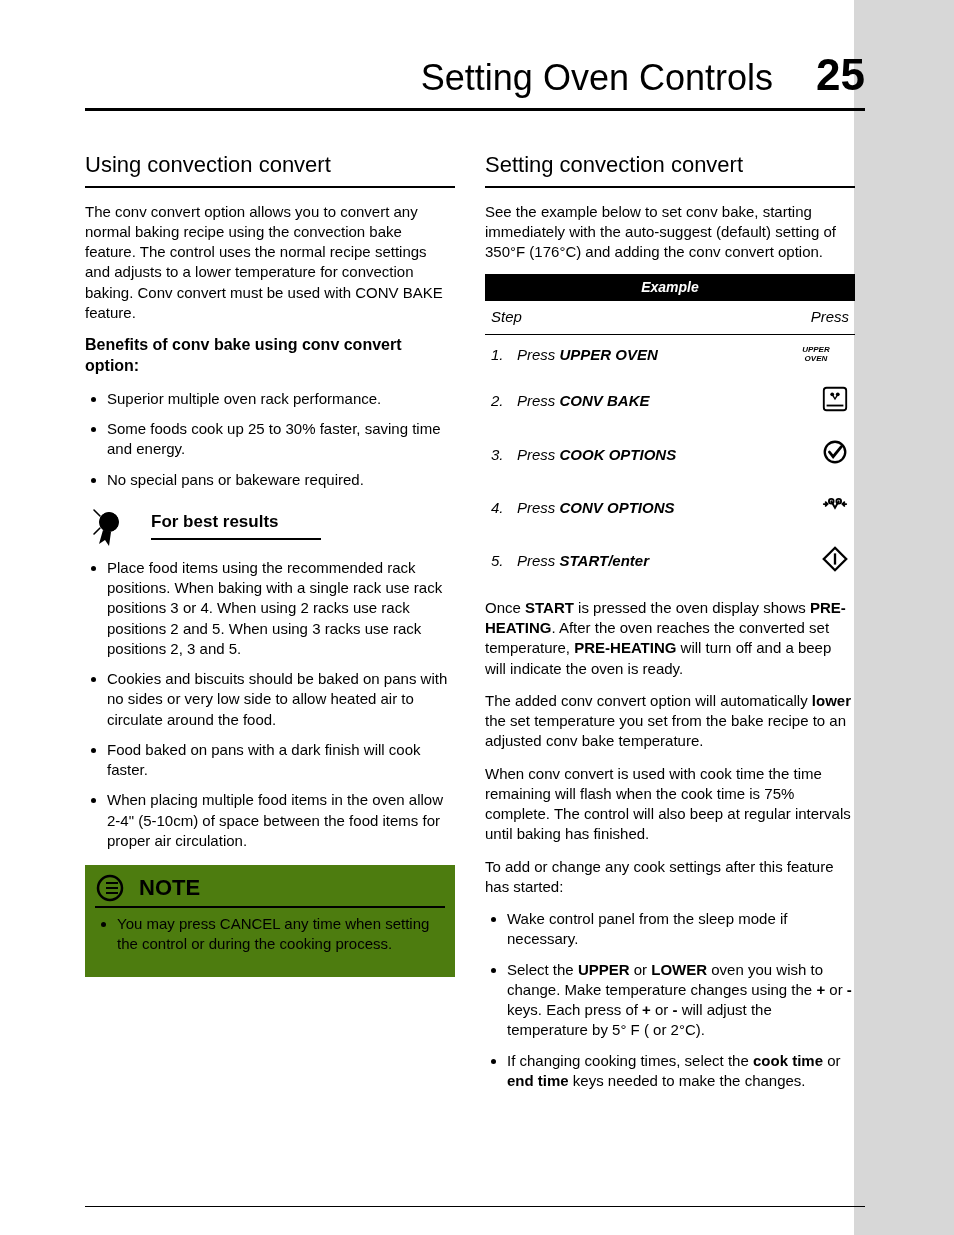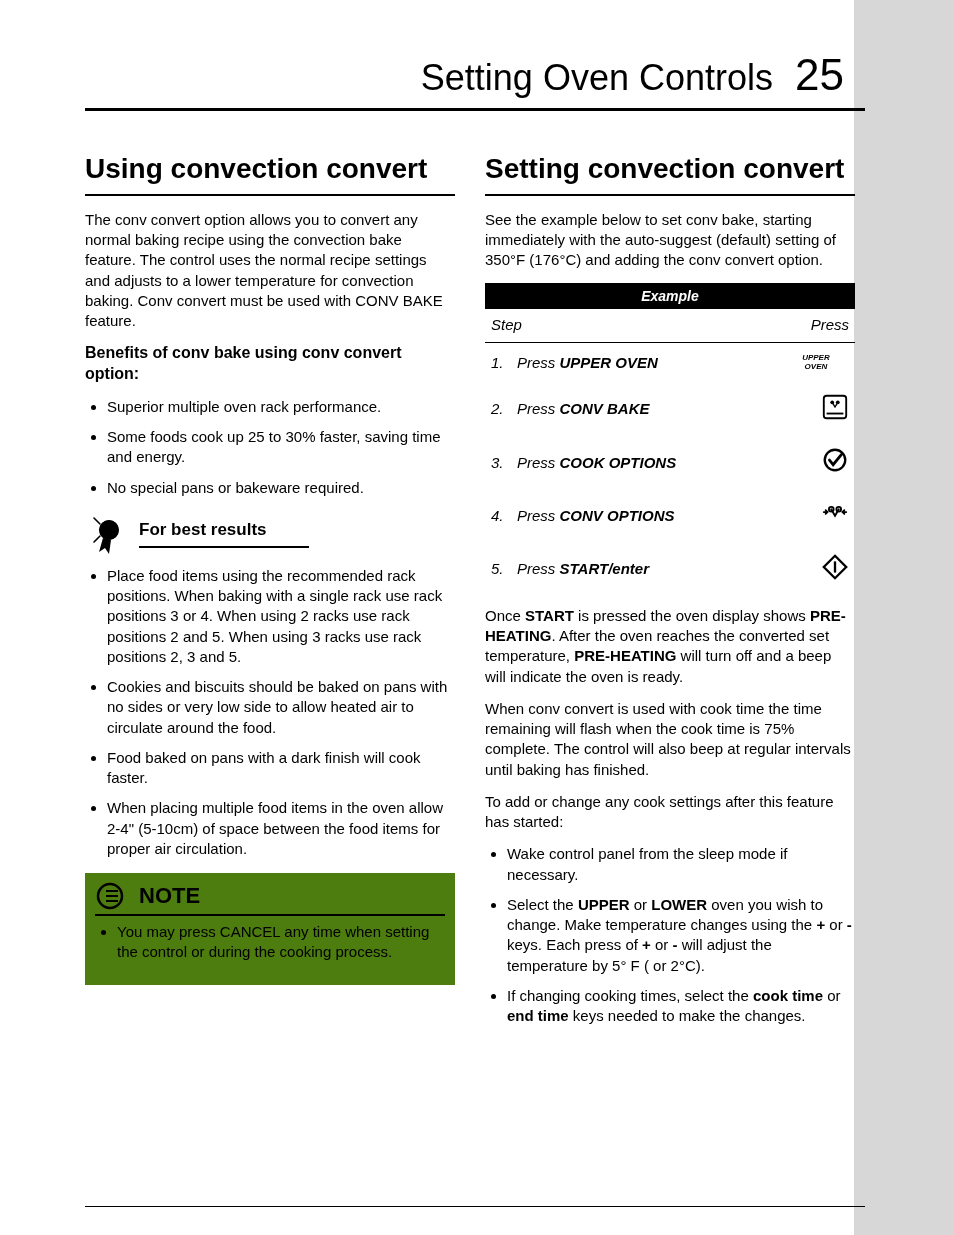--- a/index.html
+++ b/index.html
@@ -1,29 +1,29 @@
 <!DOCTYPE html>
 <html><head>
 <meta charset="utf-8">
 <style>
   * { box-sizing: border-box; margin: 0; padding: 0; }
   html, body { width: 954px; height: 1235px; font-family: Arial, Helvetica, sans-serif; color: #000; background: #fff; }
   .page { position: relative; width: 954px; height: 1235px; }
   .side-tab { position: absolute; right: 0; top: 0; width: 100px; height: 1235px; background: #d7d7d7; }
   .header { position: absolute; left: 85px; top: 50px; width: 780px; border-bottom: 3px solid #000; padding-bottom: 8px; display: flex; justify-content: flex-end; align-items: baseline; gap: 22px; }
   .header .title { font-size: 36px; font-weight: 400; }
-  .header .pageno { font-size: 44px; font-weight: 400; width: 70px; text-align: left; }
+  .header .pageno { font-size: 44px; font-weight: 700; width: 70px; text-align: right; }
   .cols { position: absolute; left: 85px; top: 150px; width: 770px; display: flex; gap: 30px; }
   .col { flex: 1 1 0; font-size: 15px; line-height: 1.35; }
-  .col h2 { font-size: 28px; font-weight: 700; border-bottom: 2.5px solid #000; padding-bottom: 6px; margin-bottom: 14px; }
+  .col h2 { font-size: 22px; font-weight: 400; border-bottom: 2.5px solid #000; padding-bottom: 6px; margin-bottom: 14px; }
   .col p { margin-bottom: 12px; }
   .sub { font-size: 16px; font-weight: 700; margin: 4px 0 8px 0; line-height: 1.3; }
   ul.b { list-style: disc; padding-left: 22px; margin-bottom: 10px; }
   ul.b li { margin-bottom: 10px; }
-  .fbrow { display: flex; align-items: center; gap: 10px; margin: 14px 0 10px 0; }
+  .fbrow { display: flex; align-items: center; gap: 22px; margin: 14px 0 10px 0; }
   .fbrow .lab { font-size: 17px; font-weight: 700; border-bottom: 2px solid #000; padding-bottom: 4px; flex: 0 0 auto; width: 170px; }
   .notebox { background: #4d7c0f; padding: 8px 10px 12px 10px; margin-top: 14px; }
   .notehead { display: flex; align-items: center; gap: 10px; border-bottom: 2px solid #000; padding-bottom: 3px; margin-bottom: 6px; }
   .notehead .lab { font-size: 22px; font-weight: 700; }
   .tbl { width: 100%; border-collapse: collapse; margin: 8px 0 10px 0; font-style: italic; }
   .tbl th.bar { background: #000; color: #fff; text-align: center; font-size: 14px; padding: 4px 0; }
   .tbl td { padding: 10px 6px; font-size: 15px; vertical-align: middle; margin-top: 16px; }
   .tbl tr.hrow td { border-bottom: 1px solid #000; padding: 6px; }
   .ic { display: inline-block; width: 28px; height: 28px; }
   .upperoven { font-size: 8px; font-weight:700; line-height:1.05; text-align:center; }
@@ -160,20 +160,23 @@
                   <line x1="15" y1="9" x2="15" y2="21" stroke="#000" stroke-width="2.5"></line>
                 </svg>
         </td>
       </tr>
     </tbody>
         </table>
 
     <p>
       <span>Once </span><strong>START</strong><span> is pressed the oven display shows </span><strong>PRE-HEATING</strong><span>. After the oven reaches the converted set temperature, </span><strong>PRE-HEATING</strong><span> will turn off and a beep will indicate the oven is ready.</span>
     </p>
+    <p>
+      <span>The added conv convert option will automatically </span><strong>lower</strong><span> the set temperature you set from the bake recipe to an adjusted conv bake temperature.</span>
+    </p>
     <p>When conv convert is used with cook time the time remaining will flash when the cook time is 75% complete. The control will also beep at regular intervals until baking has finished.</p>
     <p>To add or change any cook settings after this feature has started:</p>
 
     <ul class="b">
       <li>Wake control panel from the sleep mode if necessary.</li>
       <li>
         <span>Select the </span><strong>UPPER</strong><span> or </span><strong>LOWER</strong><span> oven you wish to change. Make temperature changes using the </span><strong>+</strong><span> or </span><strong>-</strong><span> keys. Each press of </span><strong>+</strong><span> or </span><strong>-</strong><span> will adjust the temperature by 5° F ( or 2°C).</span>
       </li>
       <li>
         <span>If changing cooking times, select the </span><strong>cook time</strong><span> or </span><strong>end time</strong><span> keys needed to make the changes.</span>

